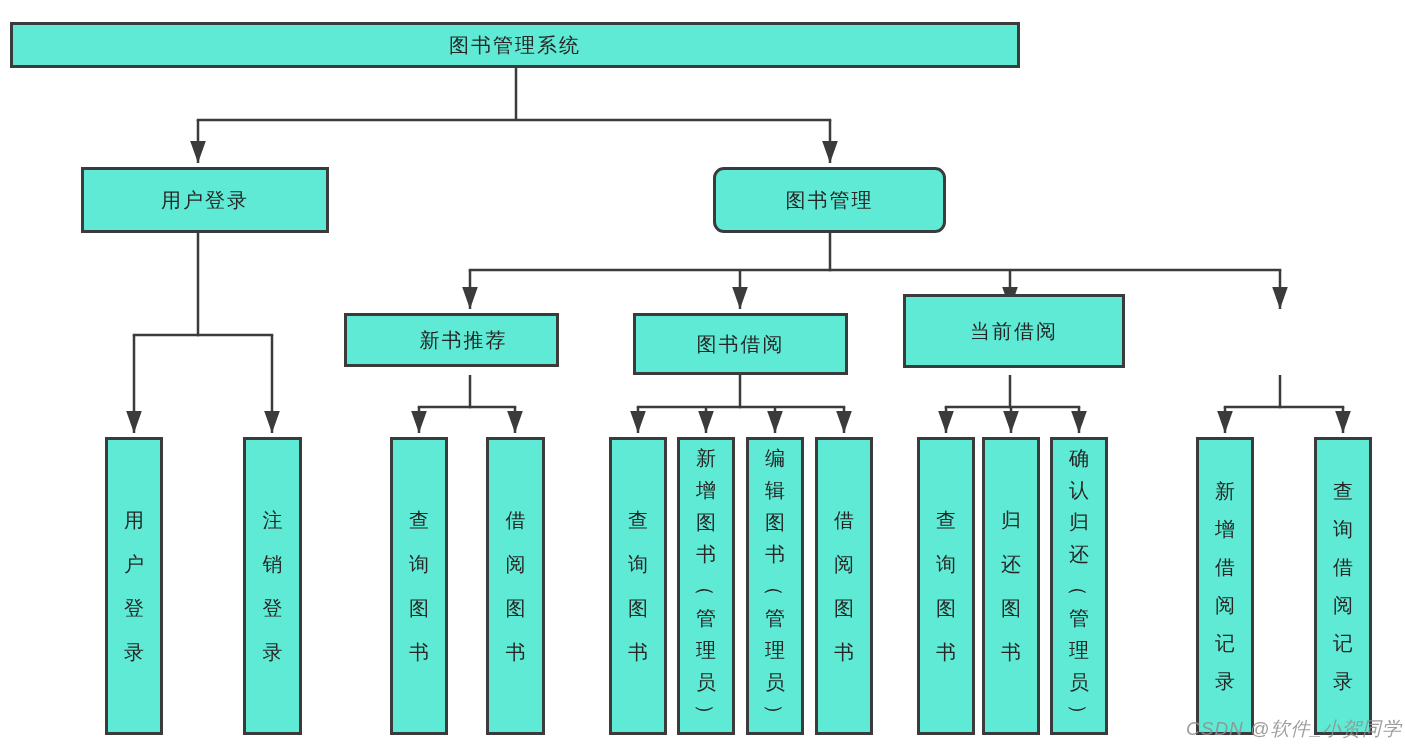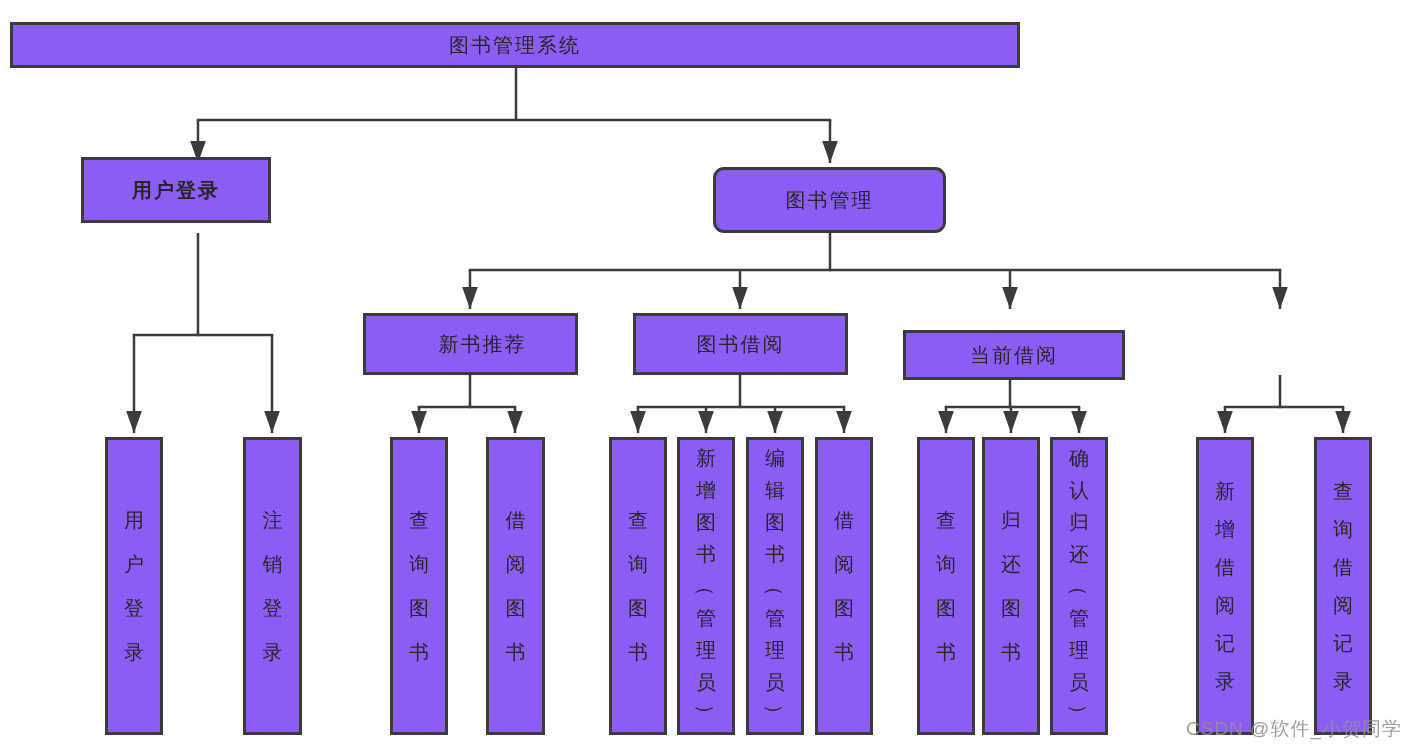--- a/index.html
+++ b/index.html
@@ -4,33 +4,34 @@
 <style>
   html,body{margin:0;padding:0;background:#ffffff;}
   .canvas{
     position:relative;width:1405px;height:747px;background:#ffffff;overflow:hidden;
     font-family:"Liberation Sans",sans-serif;
   }
   .edges{position:absolute;left:0;top:0;z-index:1;}
   .edges path{stroke:#3b3b3b;stroke-width:2.5;fill:none;}
   .edges marker path{stroke:none;fill:#3b3b3b;}
   .box{
-    position:absolute;box-sizing:border-box;background:#8b5cf6;
+    position:absolute;box-sizing:border-box;background:#5eead4;
     border:3px solid #3b3b3b;z-index:2;
     display:flex;align-items:center;justify-content:center;
     color:#262626;
   }
   .hbox{font-size:20px;letter-spacing:2px;}
   .vbox{flex-direction:column;font-size:20px;}
   .vbox span{display:block;line-height:1;height:1em;}
   .vbox span.rot{transform:rotate(90deg);}
   .watermark{
     position:absolute;z-index:5;left:1186px;top:716px;
     font-size:19px;letter-spacing:1px;color:rgba(145,145,145,0.88);
     white-space:nowrap;
+    font-style:italic;
   }
 </style>
 </head>
 <body>
 
 <div class="canvas">
 
   <svg class="edges" width="1405" height="747" viewBox="0 0 1405 747">
     <defs>
       <marker id="arw" markerWidth="10" markerHeight="7" refX="9" refY="3.2" orient="auto" markerUnits="strokeWidth">
@@ -74,26 +75,26 @@
     <path d="M1079 407 V433" marker-end="url(#arw)"></path>
 
     <path d="M1280 375 V408.25"></path>
     <path d="M1223.75 407 H1344.25"></path>
     <path d="M1225 407 V433" marker-end="url(#arw)"></path>
     <path d="M1343 407 V433" marker-end="url(#arw)"></path>
   </svg>
 
   <div class="box hbox" style="left:10px;top:22px;width:1010px;height:46px;">图书管理系统</div>
 
-  <div class="box hbox" style="left:81px;top:157px;width:190px;height:66px;font-weight:bold;">用户登录</div>
+  <div class="box hbox" style="left:81px;top:167px;width:248px;height:66px;">用户登录</div>
   <div class="box hbox" style="left:713px;top:167px;width:233px;height:66px;border-radius:11px;">图书管理</div>
 
-  <div class="box hbox" style="left:363px;top:313px;width:215px;height:62px;padding-left:24px;">新书推荐</div>
+  <div class="box hbox" style="left:344px;top:313px;width:215px;height:54px;padding-left:24px;">新书推荐</div>
   <div class="box hbox" style="left:633px;top:313px;width:215px;height:62px;">图书借阅</div>
-  <div class="box hbox" style="left:903px;top:330px;width:222px;height:50px;">当前借阅</div>
+  <div class="box hbox" style="left:903px;top:294px;width:222px;height:74px;">当前借阅</div>
 
   <div class="box vbox" style="left: 105px; top: 437px; width: 58px; height: 298px; gap: 24px;">
       <span>用</span>
       <span>户</span>
       <span>登</span>
       <span>录</span>
     </div>
   <div class="box vbox" style="left: 243px; top: 437px; width: 59px; height: 298px; gap: 24px;">
       <span>注</span>
       <span>销</span>

